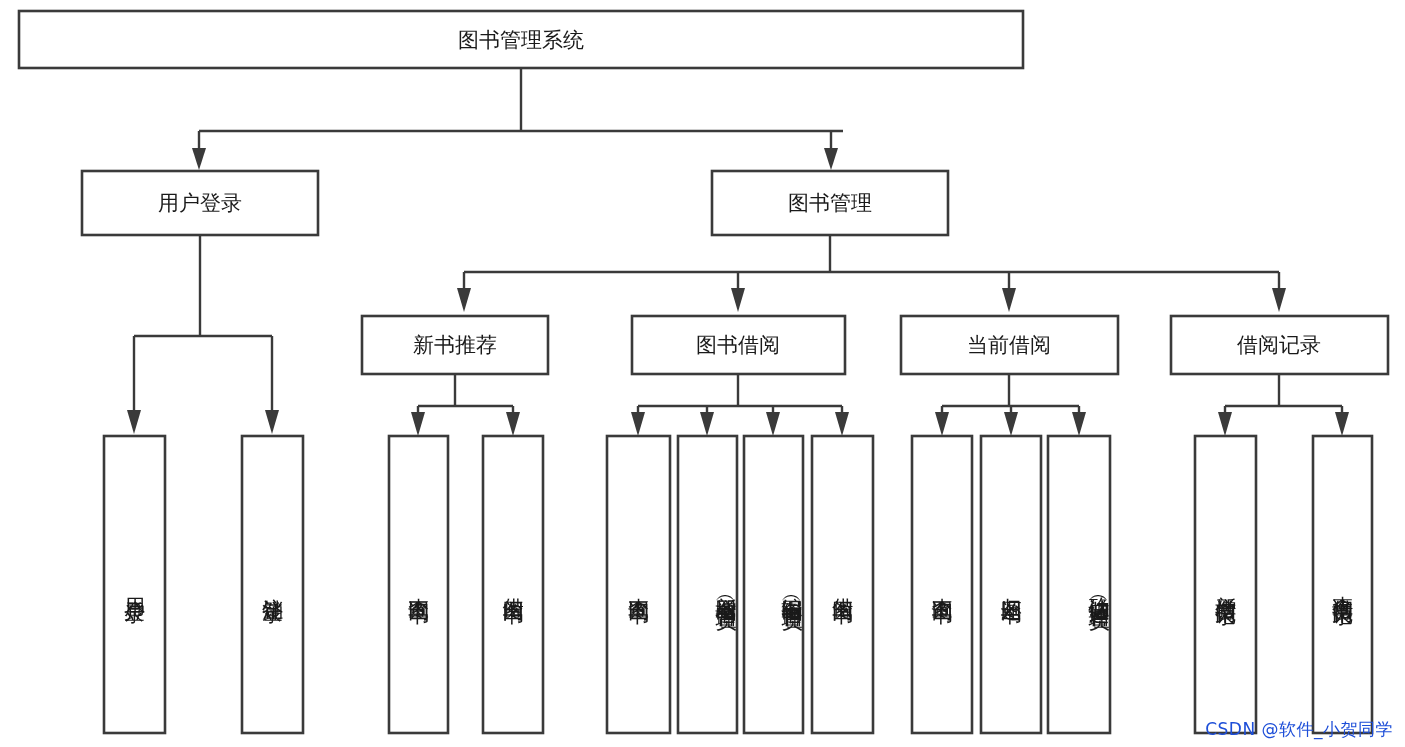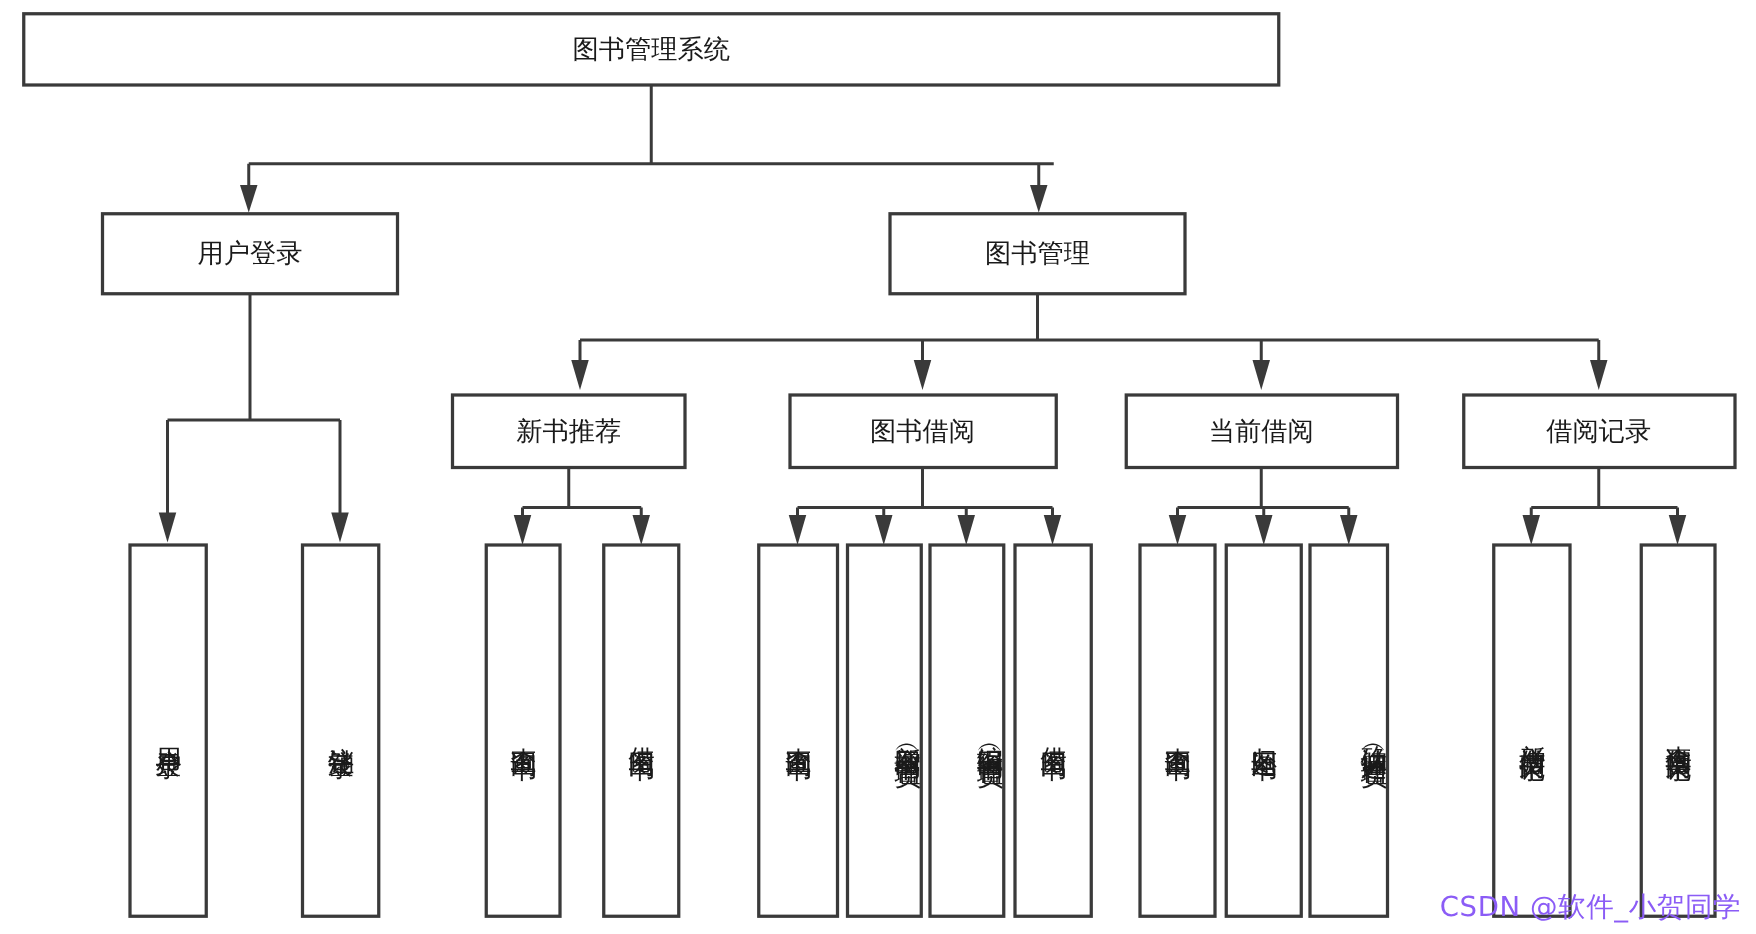--- a/index.html
+++ b/index.html
@@ -64,22 +64,22 @@
     justify-content: center;
     letter-spacing: 2px;
     pointer-events: none;
     user-select: none;
   }
   .watermark {
     position: absolute;
     right: 12px;
     bottom: 6px;
     font-family: "DejaVu Sans", "Liberation Sans", sans-serif;
-    font-size: 22px;
-    color: #8b5cf6;
+    font-size: 17px;
+    color: #1d4ed8;
     letter-spacing: 0.5px;
     user-select: none;
     white-space: nowrap;
   }
 </style>
 </head>
 <body>
 
 <div id="diagram-root">
 

